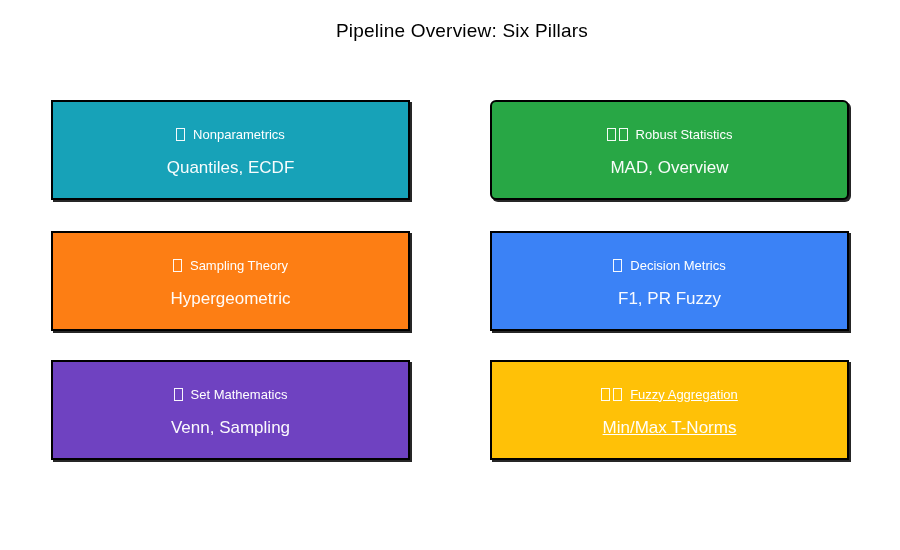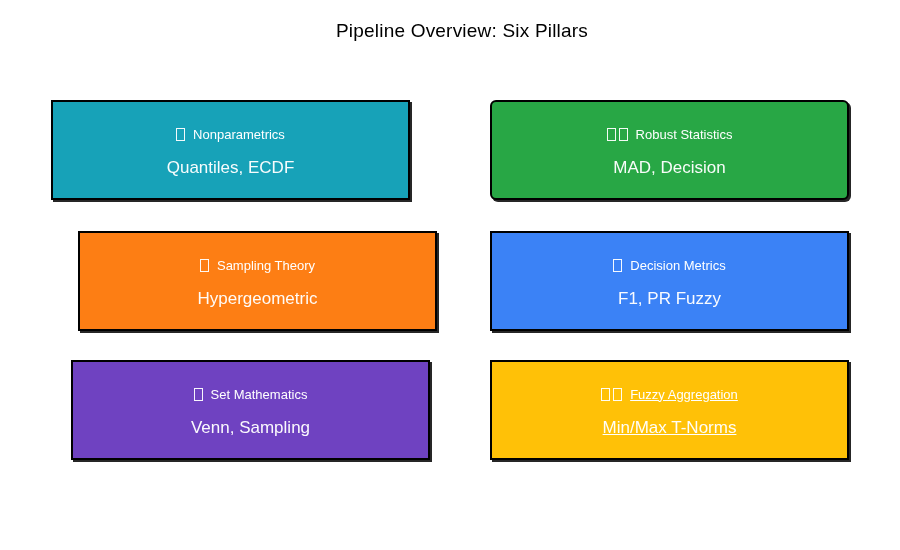--- a/index.html
+++ b/index.html
@@ -30,21 +30,21 @@
     color:rgba(255,255,255,0.97);
   }
   .icon-group{display:inline-flex;gap:3px;margin-right:8px;align-items:center;}
   .tofu{
     width:9px;height:13px;box-sizing:border-box;
     border:1px solid rgba(255,255,255,0.95);
   }
   
   .pos-0{left:51px;top:100px;}
   .pos-1{left:490px;top:100px;}
-  .pos-2{left:51px;top:231px;margin-left:27px;}
+  .pos-2{left:51px;top:231px;}
   .pos-3{left:490px;top:231px;}
   .pos-4{left:51px;top:360px;}
   .pos-5{left:490px;top:360px;}
 </style>
 </head>
 <body>
 
 <div class="stage">
 
   <div class="page-title">Pipeline Overview: Six Pillars</div>
@@ -60,21 +60,21 @@
   </div>
 
   <div class="card pos-1" style="background: rgb(40, 167, 69); border-radius: 6px;">
     <div class="card-title">
       <span class="icon-group">
           <span class="tofu"></span>
           <span class="tofu"></span>
         </span>
       <span>Robust Statistics</span>
     </div>
-    <div class="card-subtitle">MAD, Decision</div>
+    <div class="card-subtitle">MAD, Overview</div>
   </div>
 
   <div class="card pos-2" style="background: rgb(253, 126, 20);">
     <div class="card-title">
       <span class="icon-group">
           <span class="tofu"></span>
         </span>
       <span>Sampling Theory</span>
     </div>
     <div class="card-subtitle">Hypergeometric</div>
@@ -83,21 +83,21 @@
   <div class="card pos-3" style="background: #3b82f6;">
     <div class="card-title">
       <span class="icon-group">
           <span class="tofu"></span>
         </span>
       <span>Decision Metrics</span>
     </div>
     <div class="card-subtitle">F1, PR Fuzzy</div>
   </div>
 
-  <div class="card pos-4" style="background: rgb(111, 66, 193); margin-left: 20px;">
+  <div class="card pos-4" style="background: rgb(111, 66, 193);">
     <div class="card-title">
       <span class="icon-group">
           <span class="tofu"></span>
         </span>
       <span>Set Mathematics</span>
     </div>
     <div class="card-subtitle">Venn, Sampling</div>
   </div>
 
   <div class="card pos-5" style="background: rgb(255, 193, 7); text-decoration: underline;">

